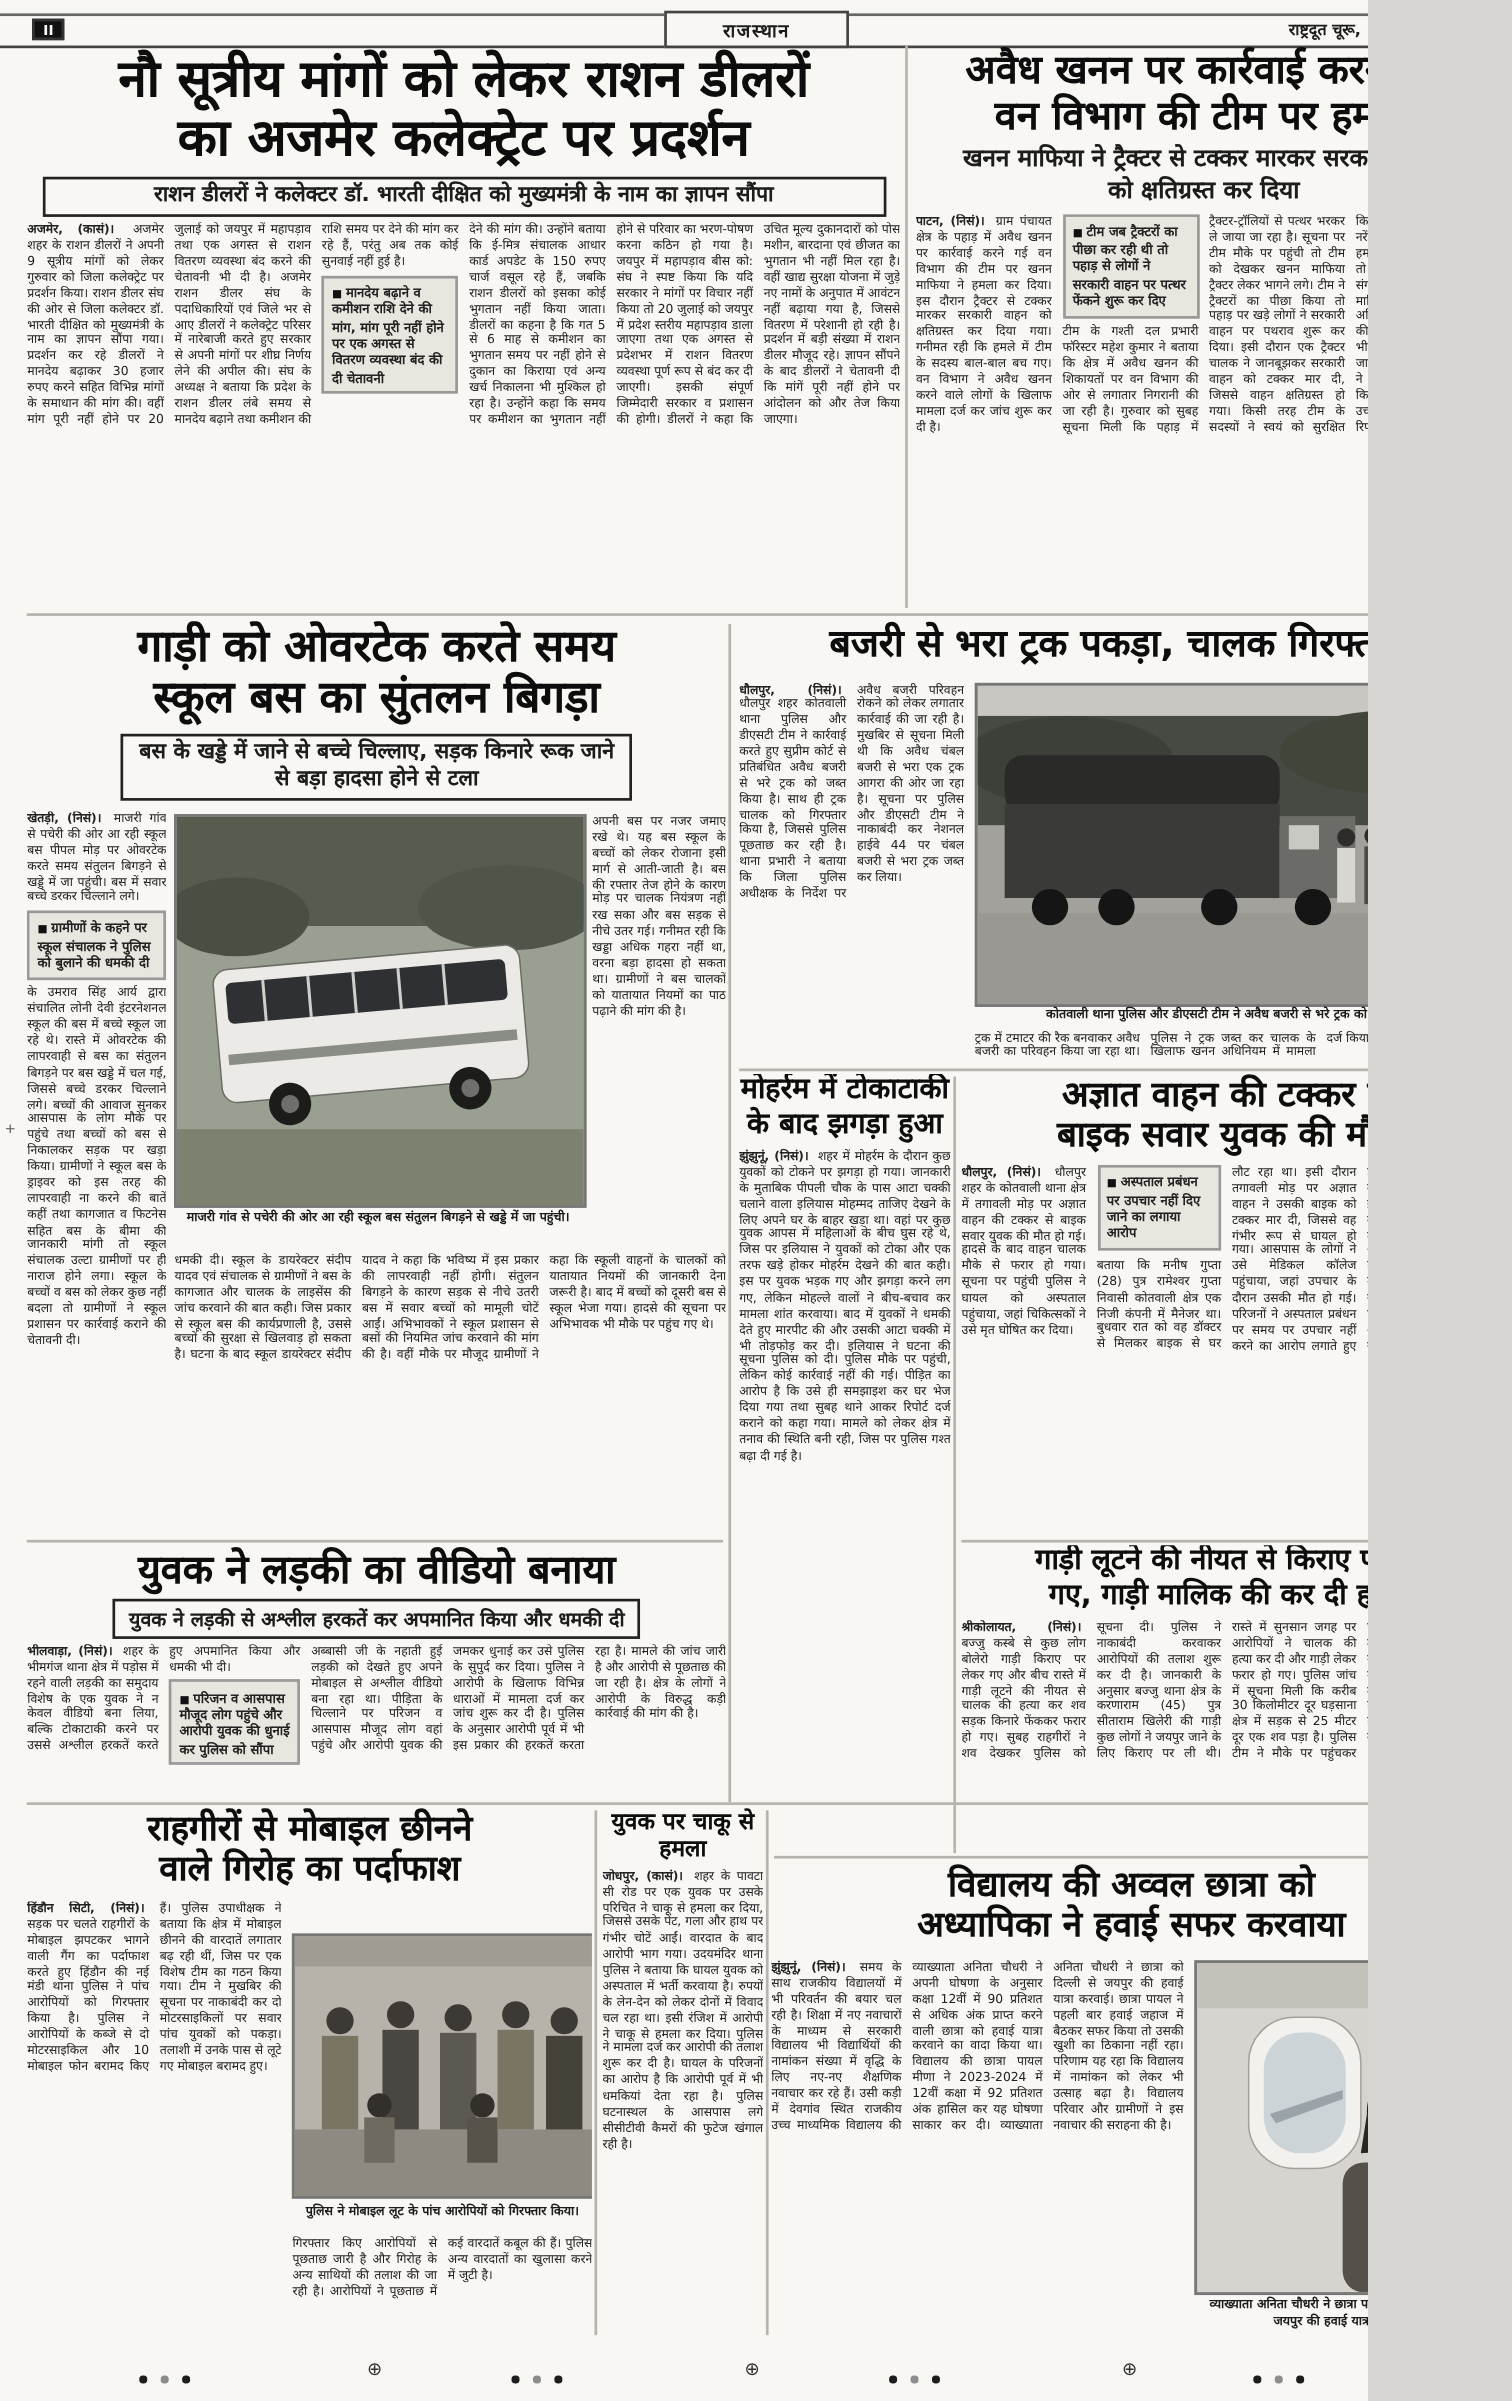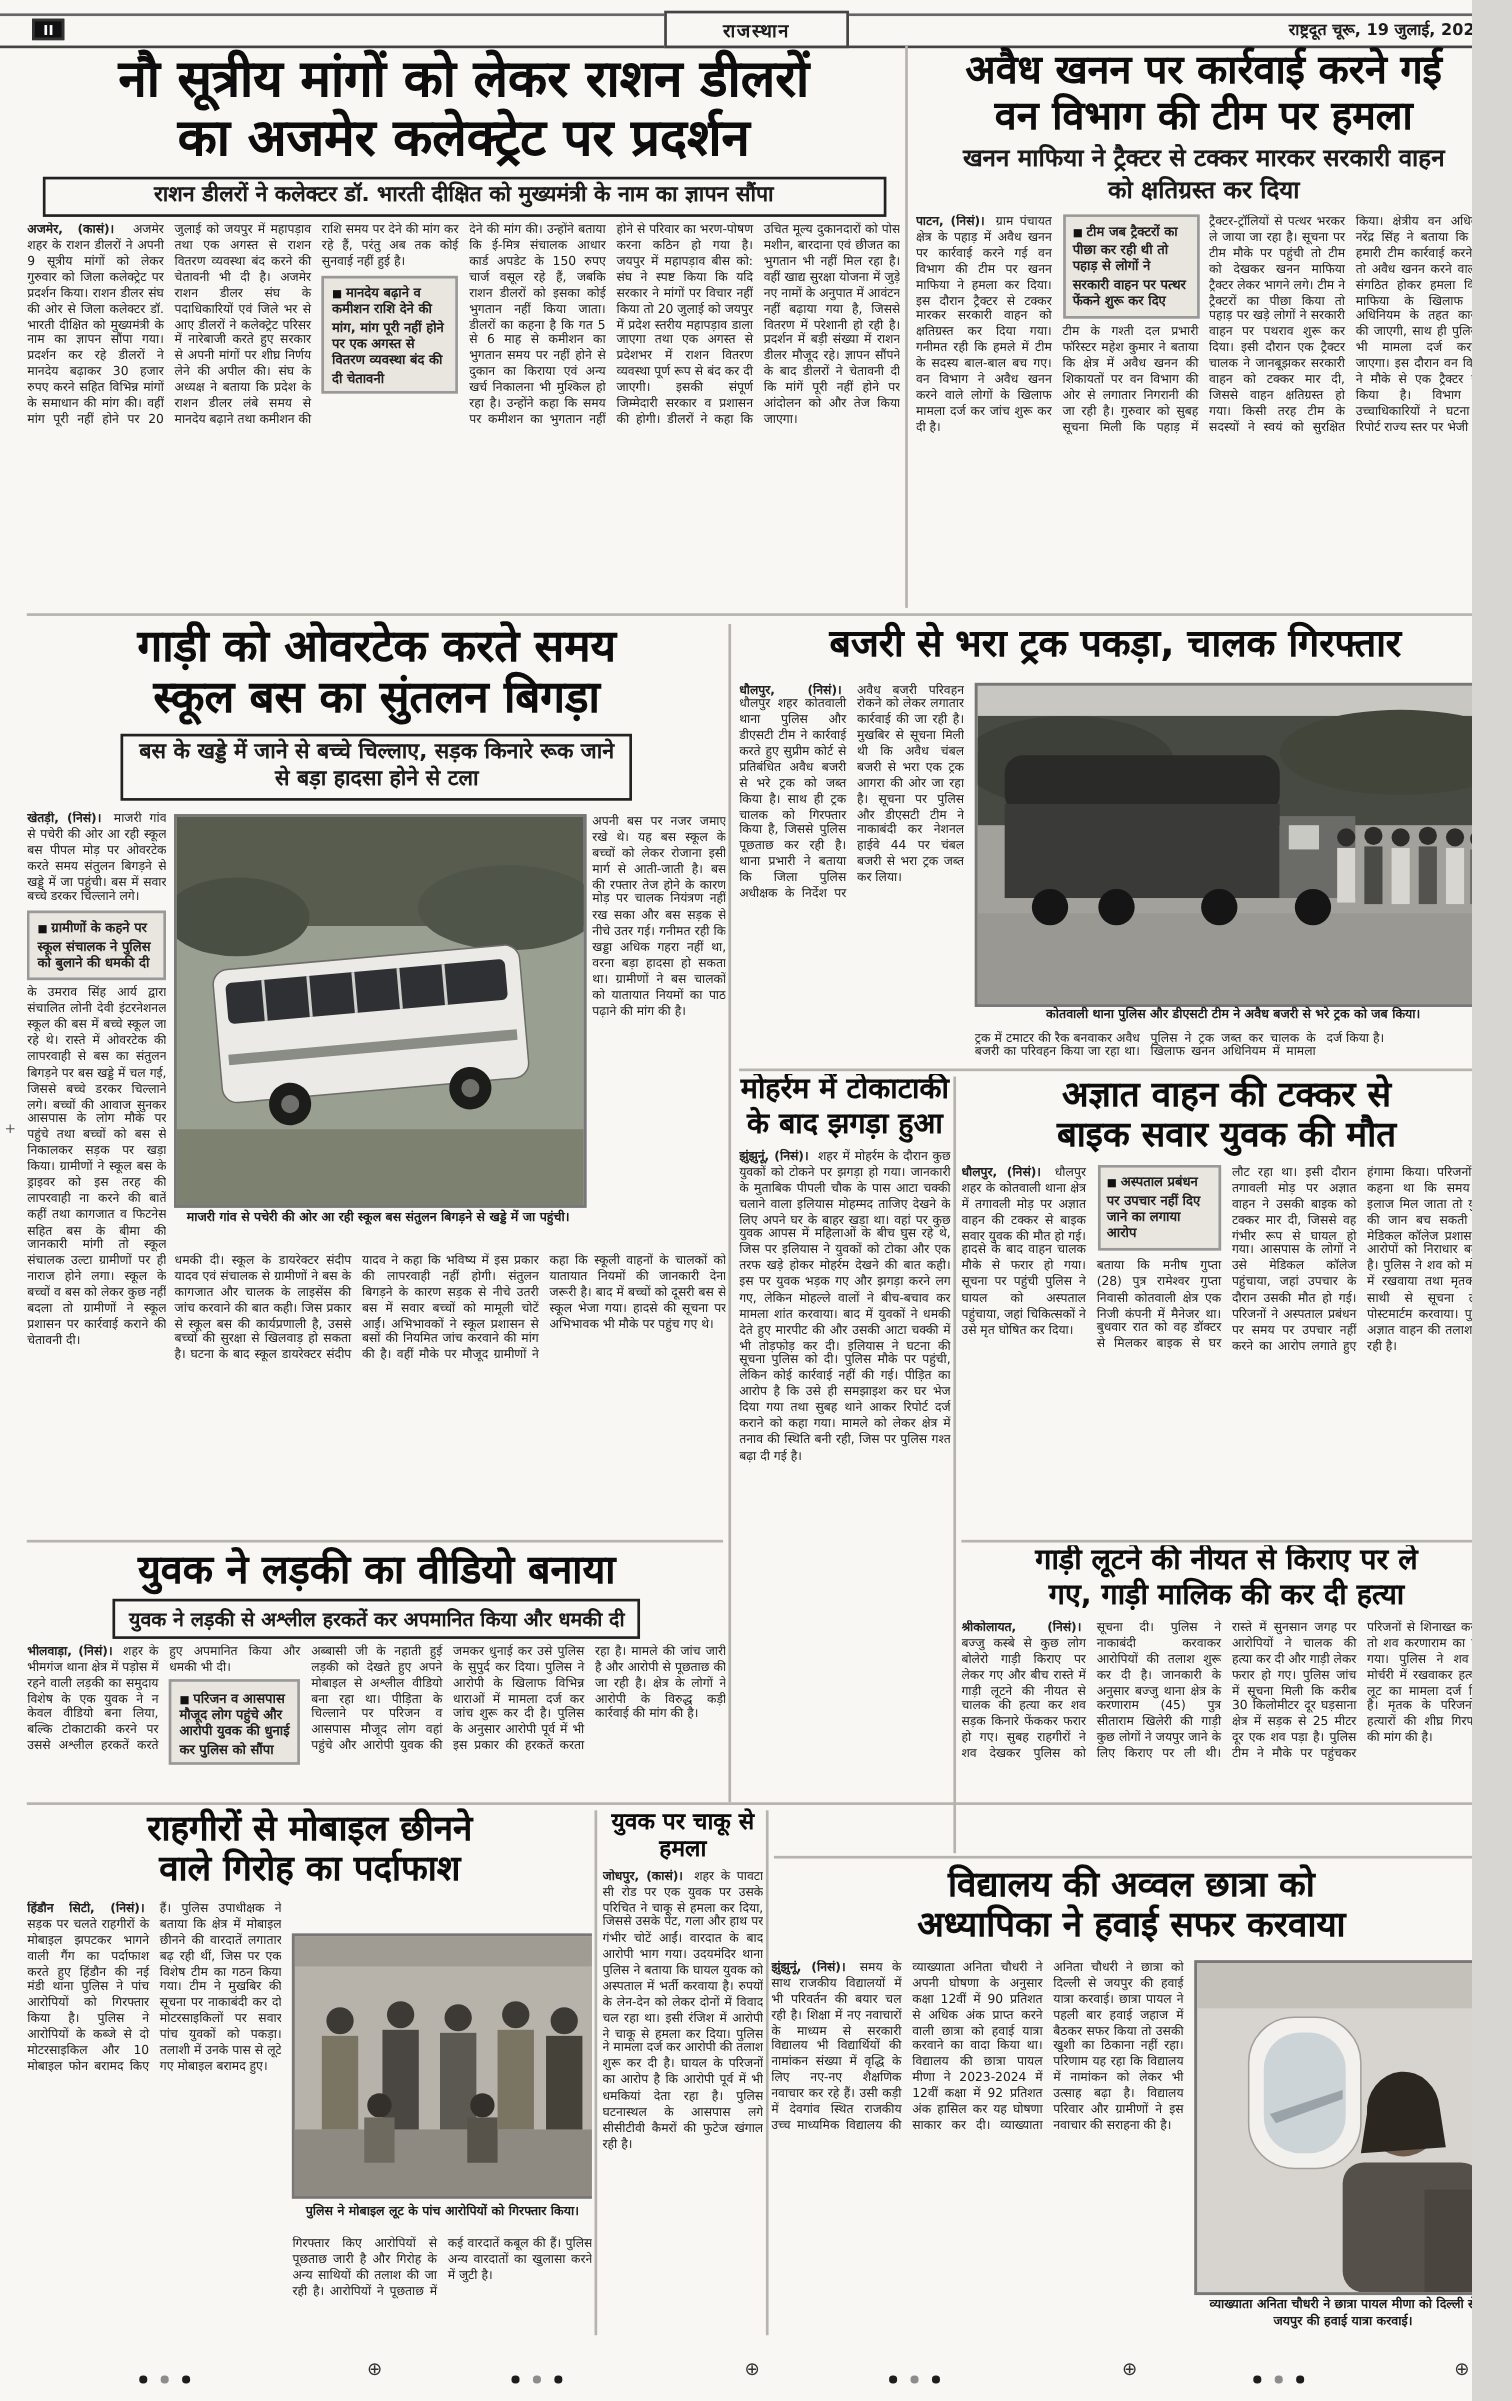--- a/index.html
+++ b/index.html
@@ -1,16 +1,16 @@
 <!DOCTYPE html>
 <html style="font-size:9px"><head>
 <meta charset="utf-8">
 <style>
   html,body{margin:0;padding:0;background:#d8d6d2;}
-  .viewport{width:1472px;height:2401px;overflow:hidden;background:#f8f7f4;position:relative;}
+  .viewport{width:1368px;height:2401px;overflow:hidden;background:#f8f7f4;position:relative;}
   .paper{width:565px;height:897px;transform:scale(2.678);transform-origin:0 0;position:relative;
          font-family:"DejaVu Sans","Liberation Sans",sans-serif;color:#1c1c1c;background:#f8f7f4;}
   .masthead{position:absolute;left:0;top:4.5px;width:100%;height:11.3px;border-top:0.6px solid #666;border-bottom:0.8px solid #444;}
   .pageno{position:absolute;left:12.4px;top:1.1px;border:0.6px solid #333;font-size:5.1px;font-weight:700;padding:0 2.8px;background:#111;color:#fff;}
   .edition-box{position:absolute;left:50%;top:-1.7px;transform:translateX(-50%);border:0.6px solid #444;background:#f8f7f4;
                padding:1.7px 21.5px;font-size:6.8px;font-weight:700;letter-spacing:0.6px;}
   .mh-date{position:absolute;right:10.2px;top:1.7px;font-size:6px;font-weight:700;}
   .art{position:absolute;overflow:hidden;}
   .hl{font-weight:700;text-align:center;line-height:1.18;margin:0;color:#0d0d0d;}
   .subbox{border:0.9px solid #222;font-weight:700;text-align:center;margin:2.8px 5.6px 2.3px;padding:1.7px 3.4px;line-height:1.25;}

